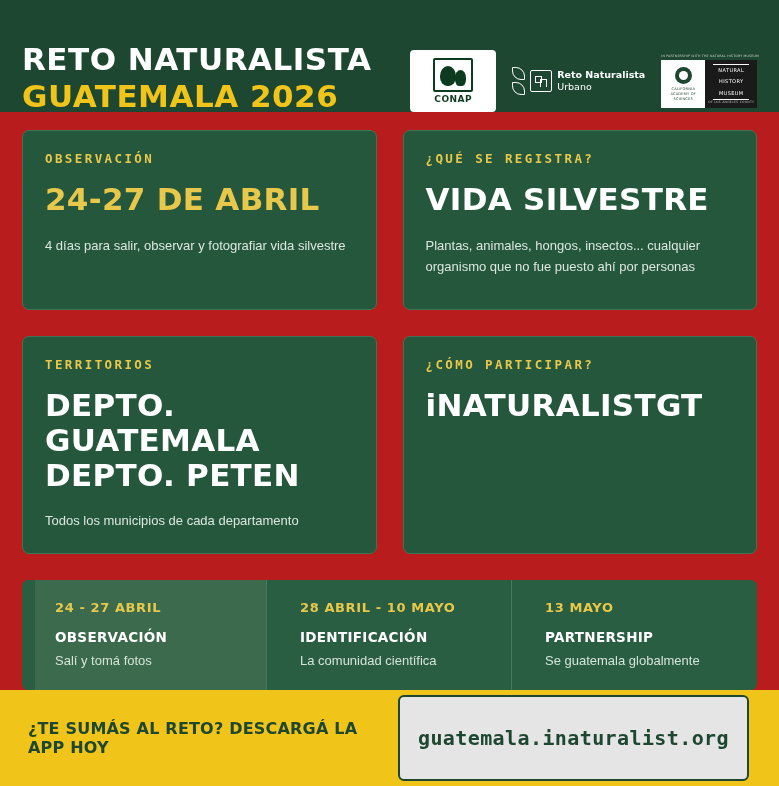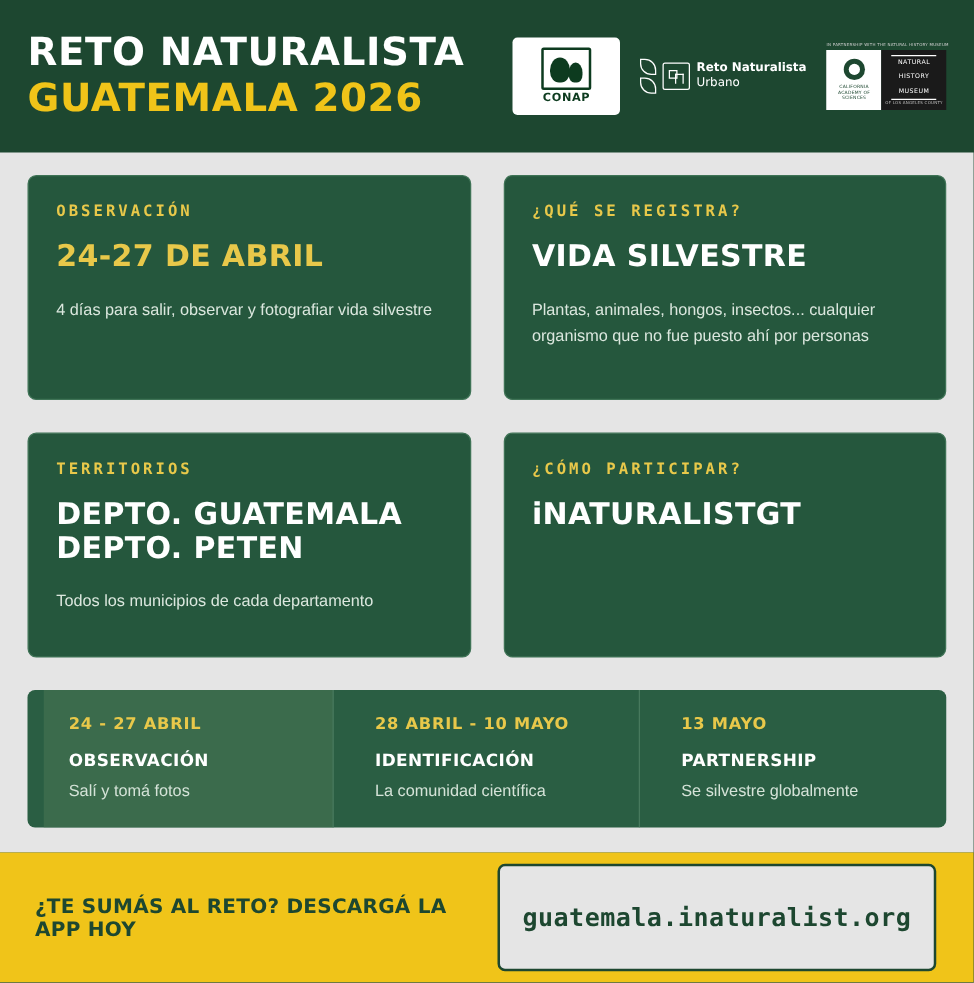--- a/index.html
+++ b/index.html
@@ -15,21 +15,21 @@
     background: #1d4730;
     display: flex;
     flex-direction: column;
   }
 
   
   .header {
     height: 122px;
     background: #1d4730;
     display: flex;
-    align-items: center;
+    align-items: flex-end;
     justify-content: space-between;
     padding: 0 20px 0 22px;
   }
   .title-block { line-height: 1.0; }
   .title-line1 {
     font-size: 31px;
     font-weight: bold;
     letter-spacing: 0.5px;
     color: #ffffff;
     font-family: "DejaVu Sans", sans-serif;
@@ -201,21 +201,21 @@
     text-align: center;
     letter-spacing: 0.2px;
     margin-bottom: 2px;
     font-family: "DejaVu Sans", sans-serif;
   }
   .cas-nhm-wrap { display: flex; flex-direction: column; }
 
   
   .body {
     flex: 1;
-    background: #e5e5e5;
+    background: #b91c1c;
     padding: 18px 22px 0 22px;
   }
   .grid {
     display: grid;
     grid-template-columns: 1fr 1fr;
     gap: 26px 26px;
   }
   .card {
     background: #25573d;
     border: 1px solid #3f7356;
@@ -225,21 +225,21 @@
   }
   .card-eyebrow {
     color: #e8c84a;
     font-size: 12.5px;
     font-weight: bold;
     letter-spacing: 2.4px;
     font-family: "DejaVu Sans Mono", monospace;
   }
   .card-head {
     color: #ffffff;
-    font-size: 24px;
+    font-size: 31px;
     font-weight: bold;
     letter-spacing: 0.3px;
     line-height: 1.12;
     margin-top: 16px;
     font-family: "DejaVu Sans", sans-serif;
   }
   .card-head.yellow { color: #e8c84a; }
   .card-body {
     color: #dbe7de;
     font-size: 13px;
@@ -404,21 +404,21 @@
         <div class="tl-sub">Salí y tomá fotos</div>
       </div>
       <div class="tl-col">
         <div class="tl-date">28 ABRIL - 10 MAYO</div>
         <div class="tl-title">IDENTIFICACIÓN</div>
         <div class="tl-sub">La comunidad científica</div>
       </div>
       <div class="tl-col">
         <div class="tl-date">13 MAYO</div>
         <div class="tl-title">PARTNERSHIP</div>
-        <div class="tl-sub">Se silvestre globalmente</div>
+        <div class="tl-sub">Se guatemala globalmente</div>
       </div>
     </div>
 
   </div>
 
   <div class="footer">
     <div class="footer-text">¿TE SUMÁS AL RETO? DESCARGÁ LA APP HOY</div>
     <div class="url-box">
       <div class="url-text">guatemala.inaturalist.org</div>
     </div>

